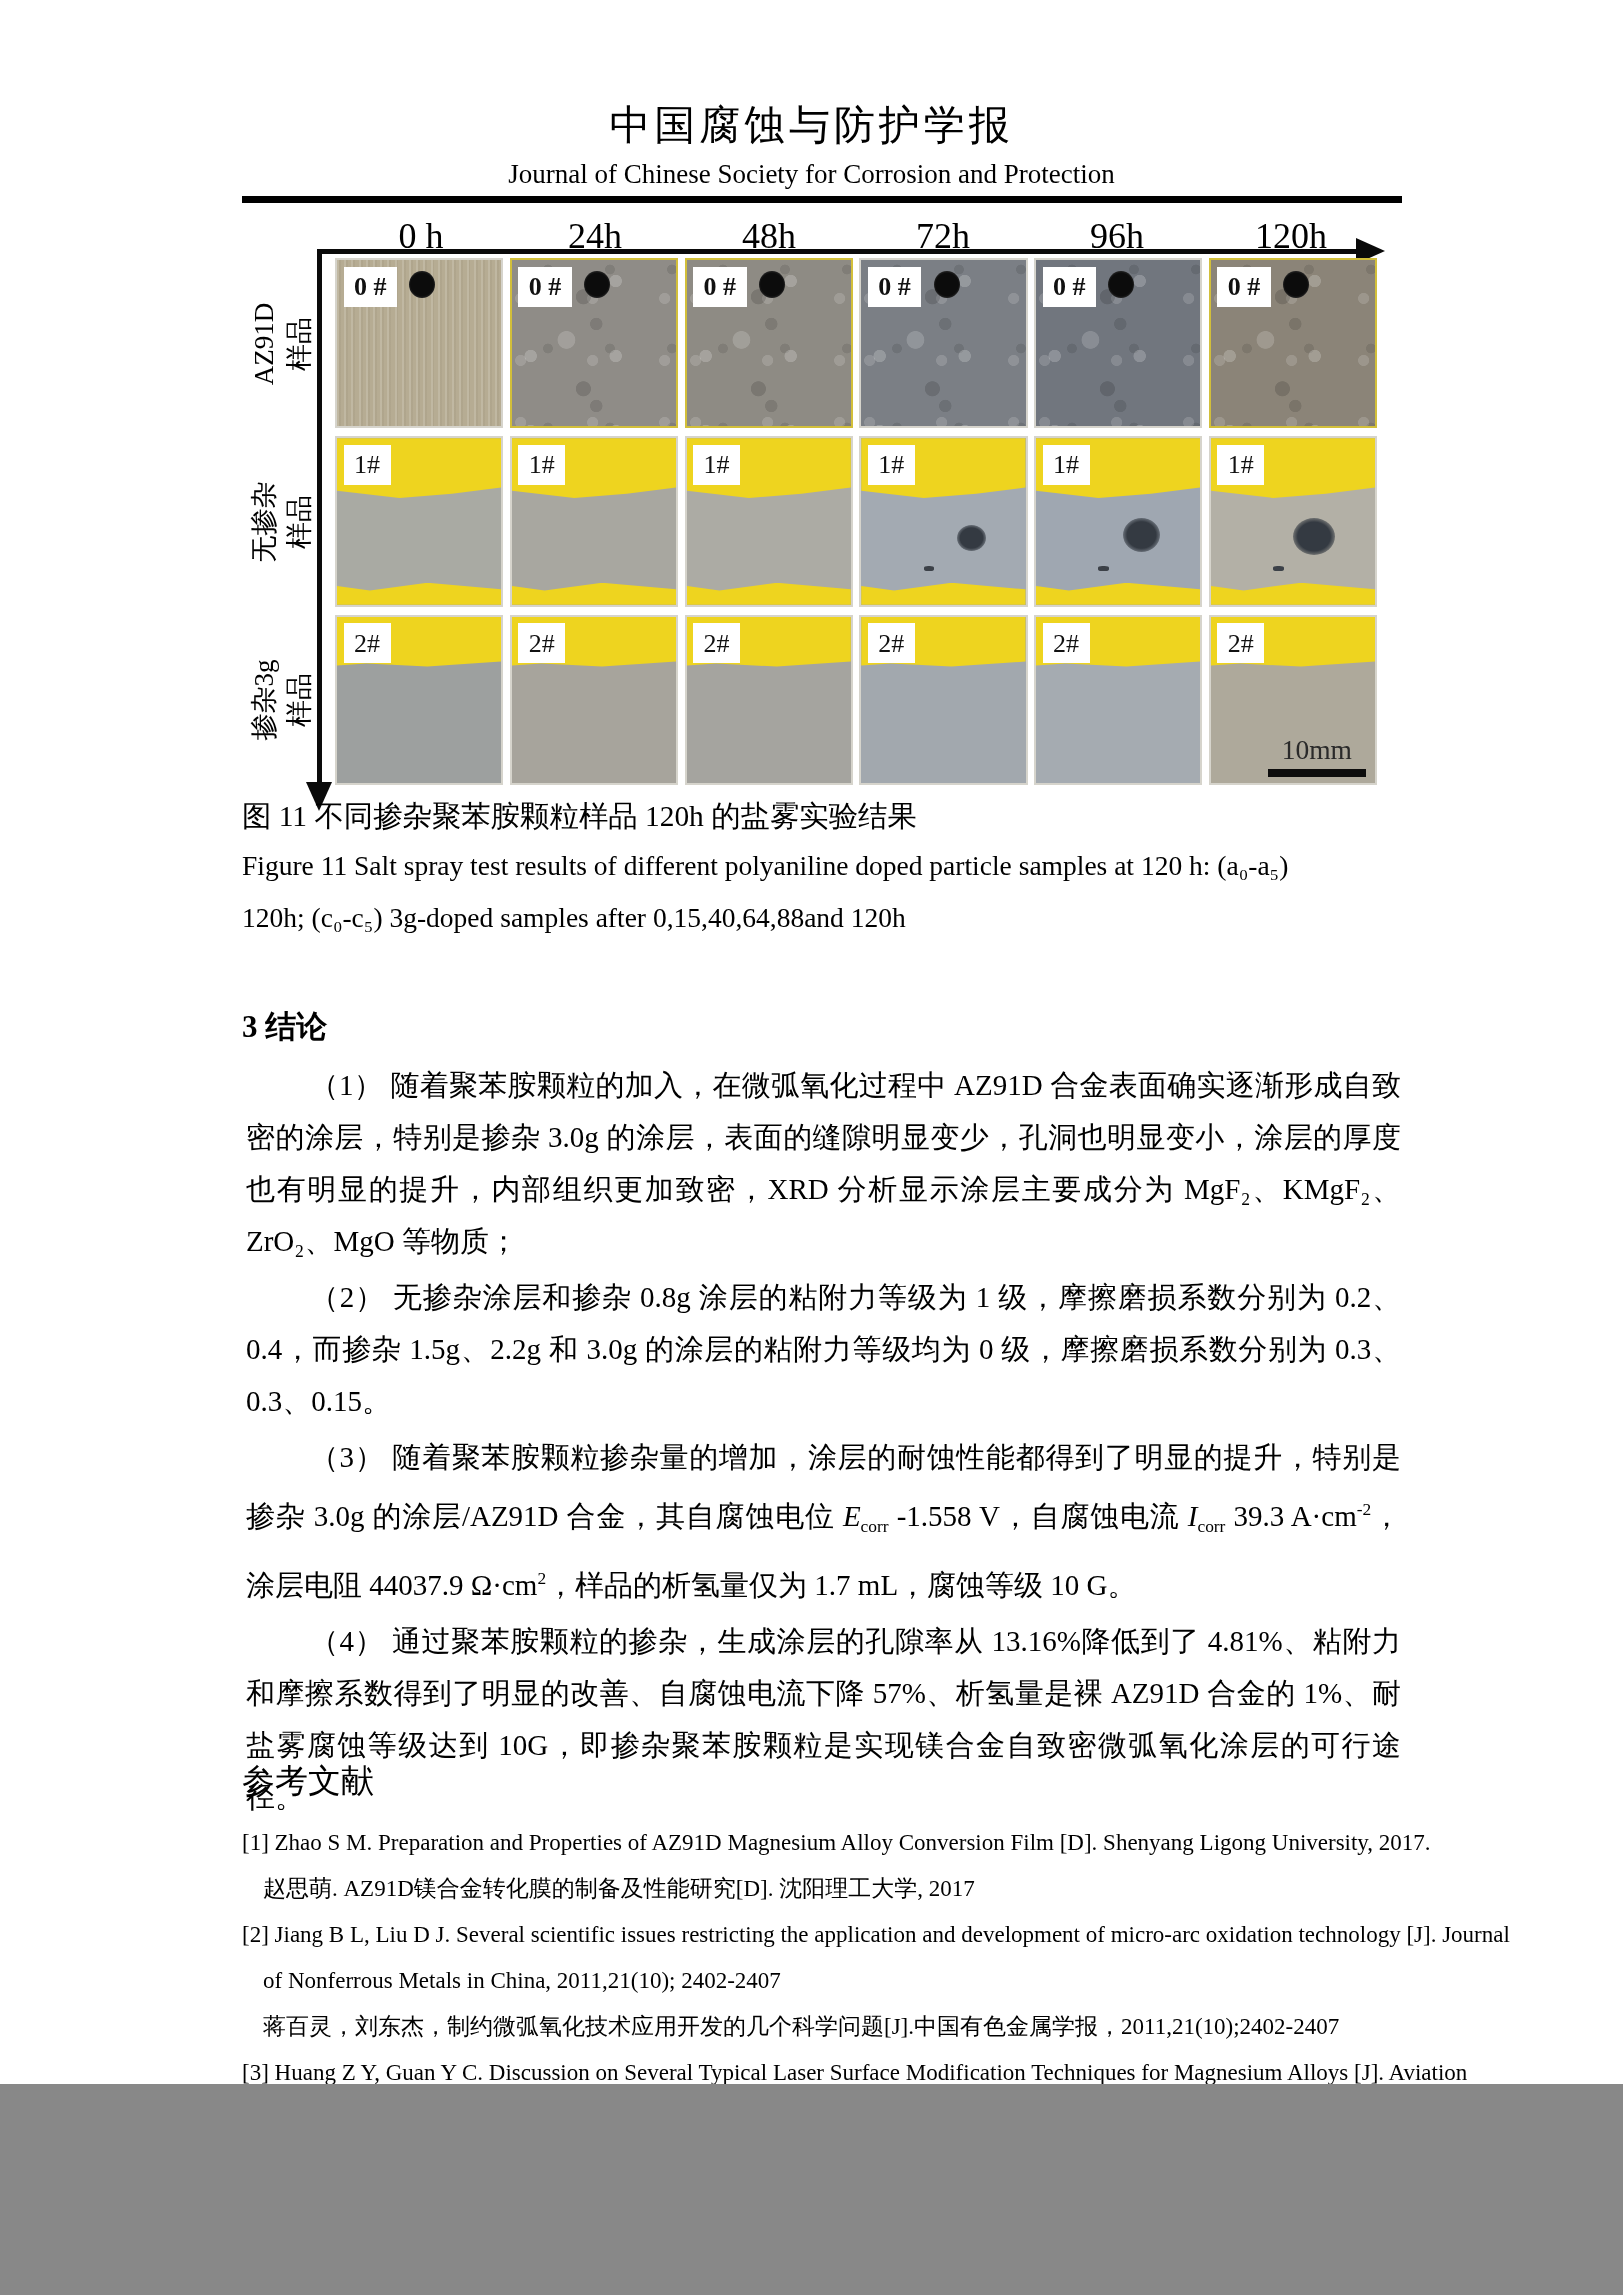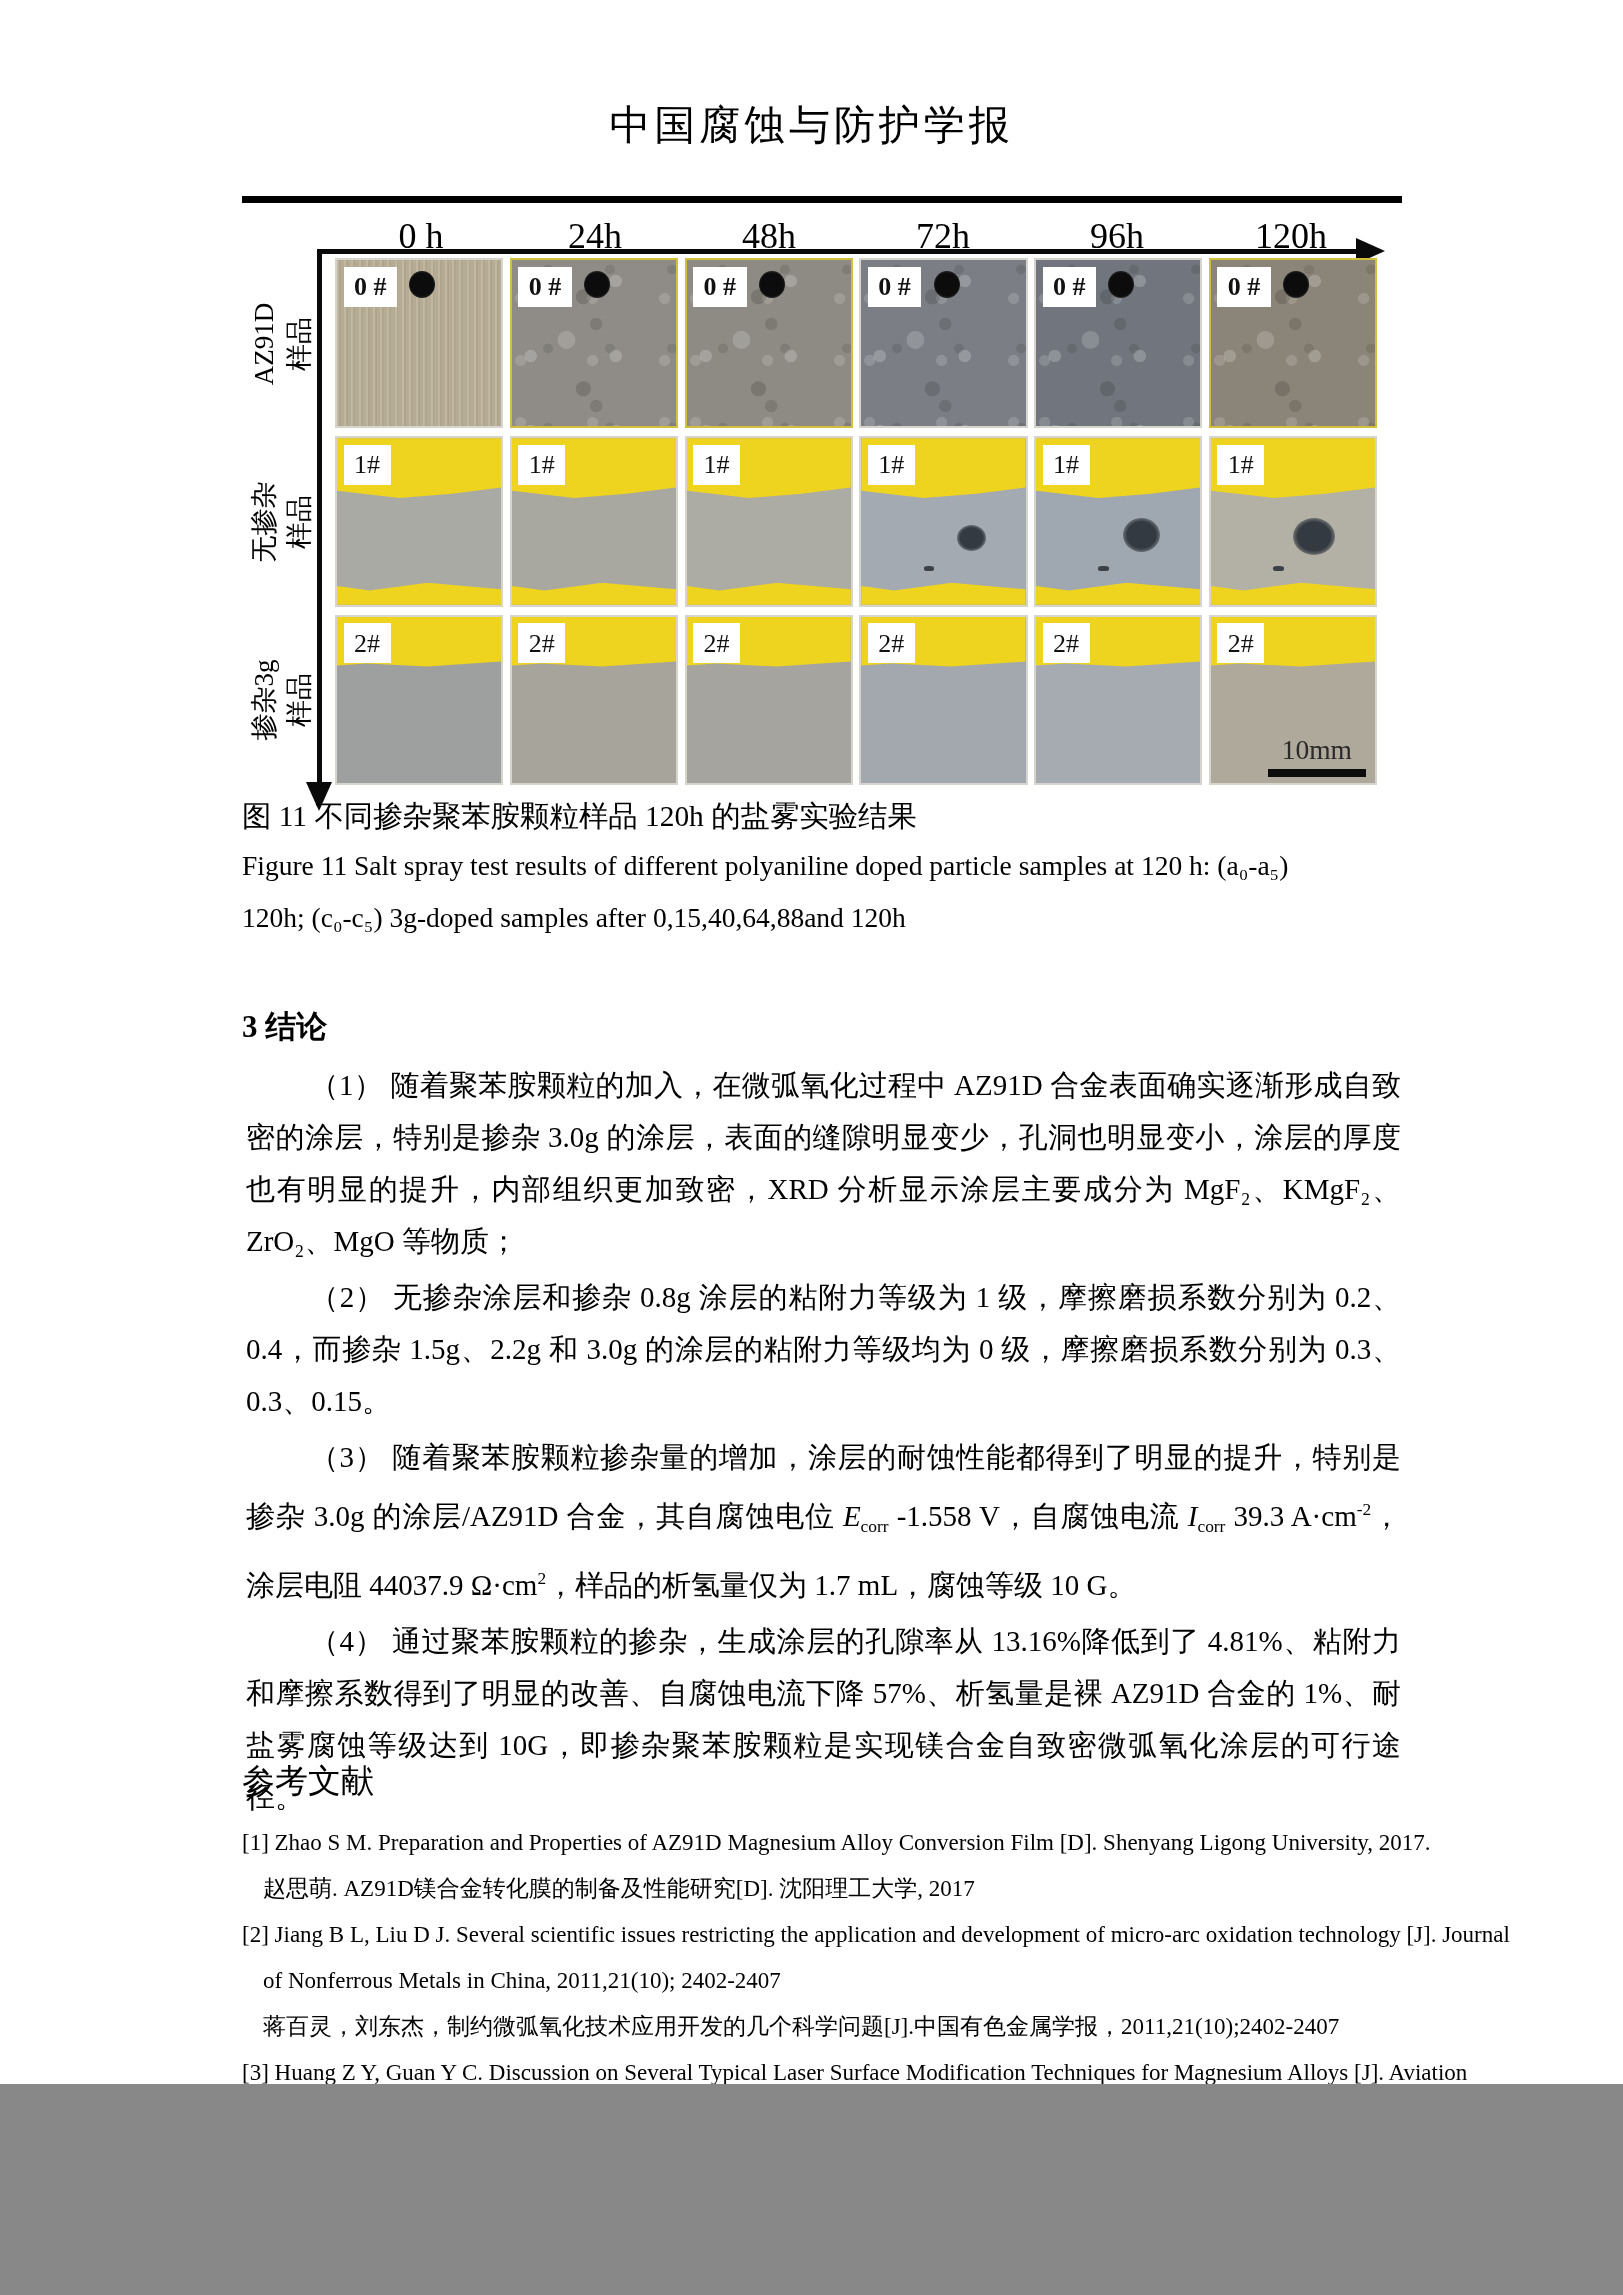--- a/index.html
+++ b/index.html
@@ -86,20 +86,21 @@
   .refs{position:absolute;top:1820px;left:242px;width:1171px;font-size:23px;line-height:46px;}
   .ref-line{white-space:nowrap;}
   .ref-line.cont{padding-left:21px;}
 </style>
 </head>
 <body>
 
 <div class="page">
 
   <div class="title-cn">中国腐蚀与防护学报</div>
+  <div class="title-en">Journal of Chinese Society for Corrosion and Protection</div>
   <div class="rule"></div>
 
   <div class="time-labels">
     <span>0 h</span>
     <span>24h</span>
     <span>48h</span>
     <span>72h</span>
     <span>96h</span>
     <span>120h</span>
   </div>

